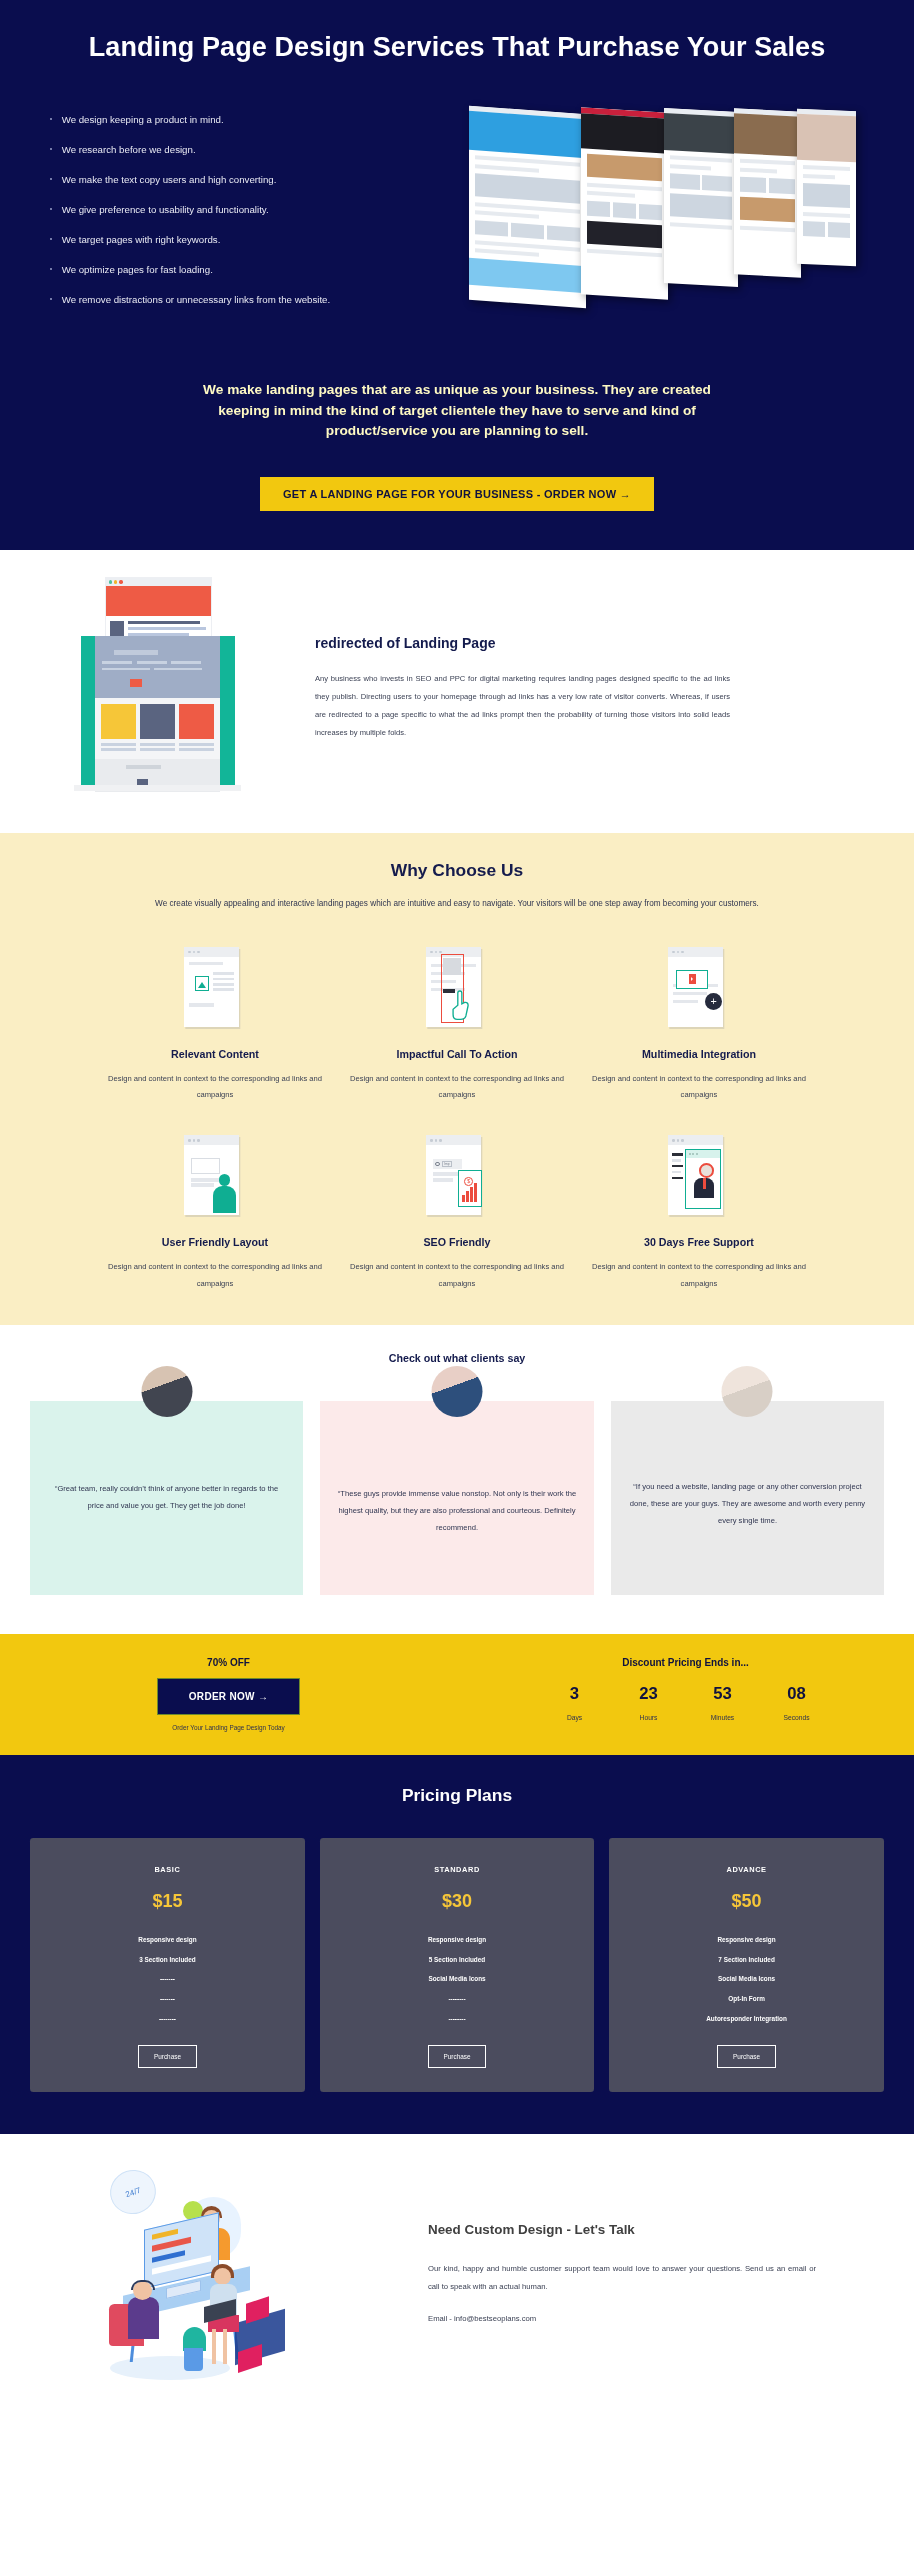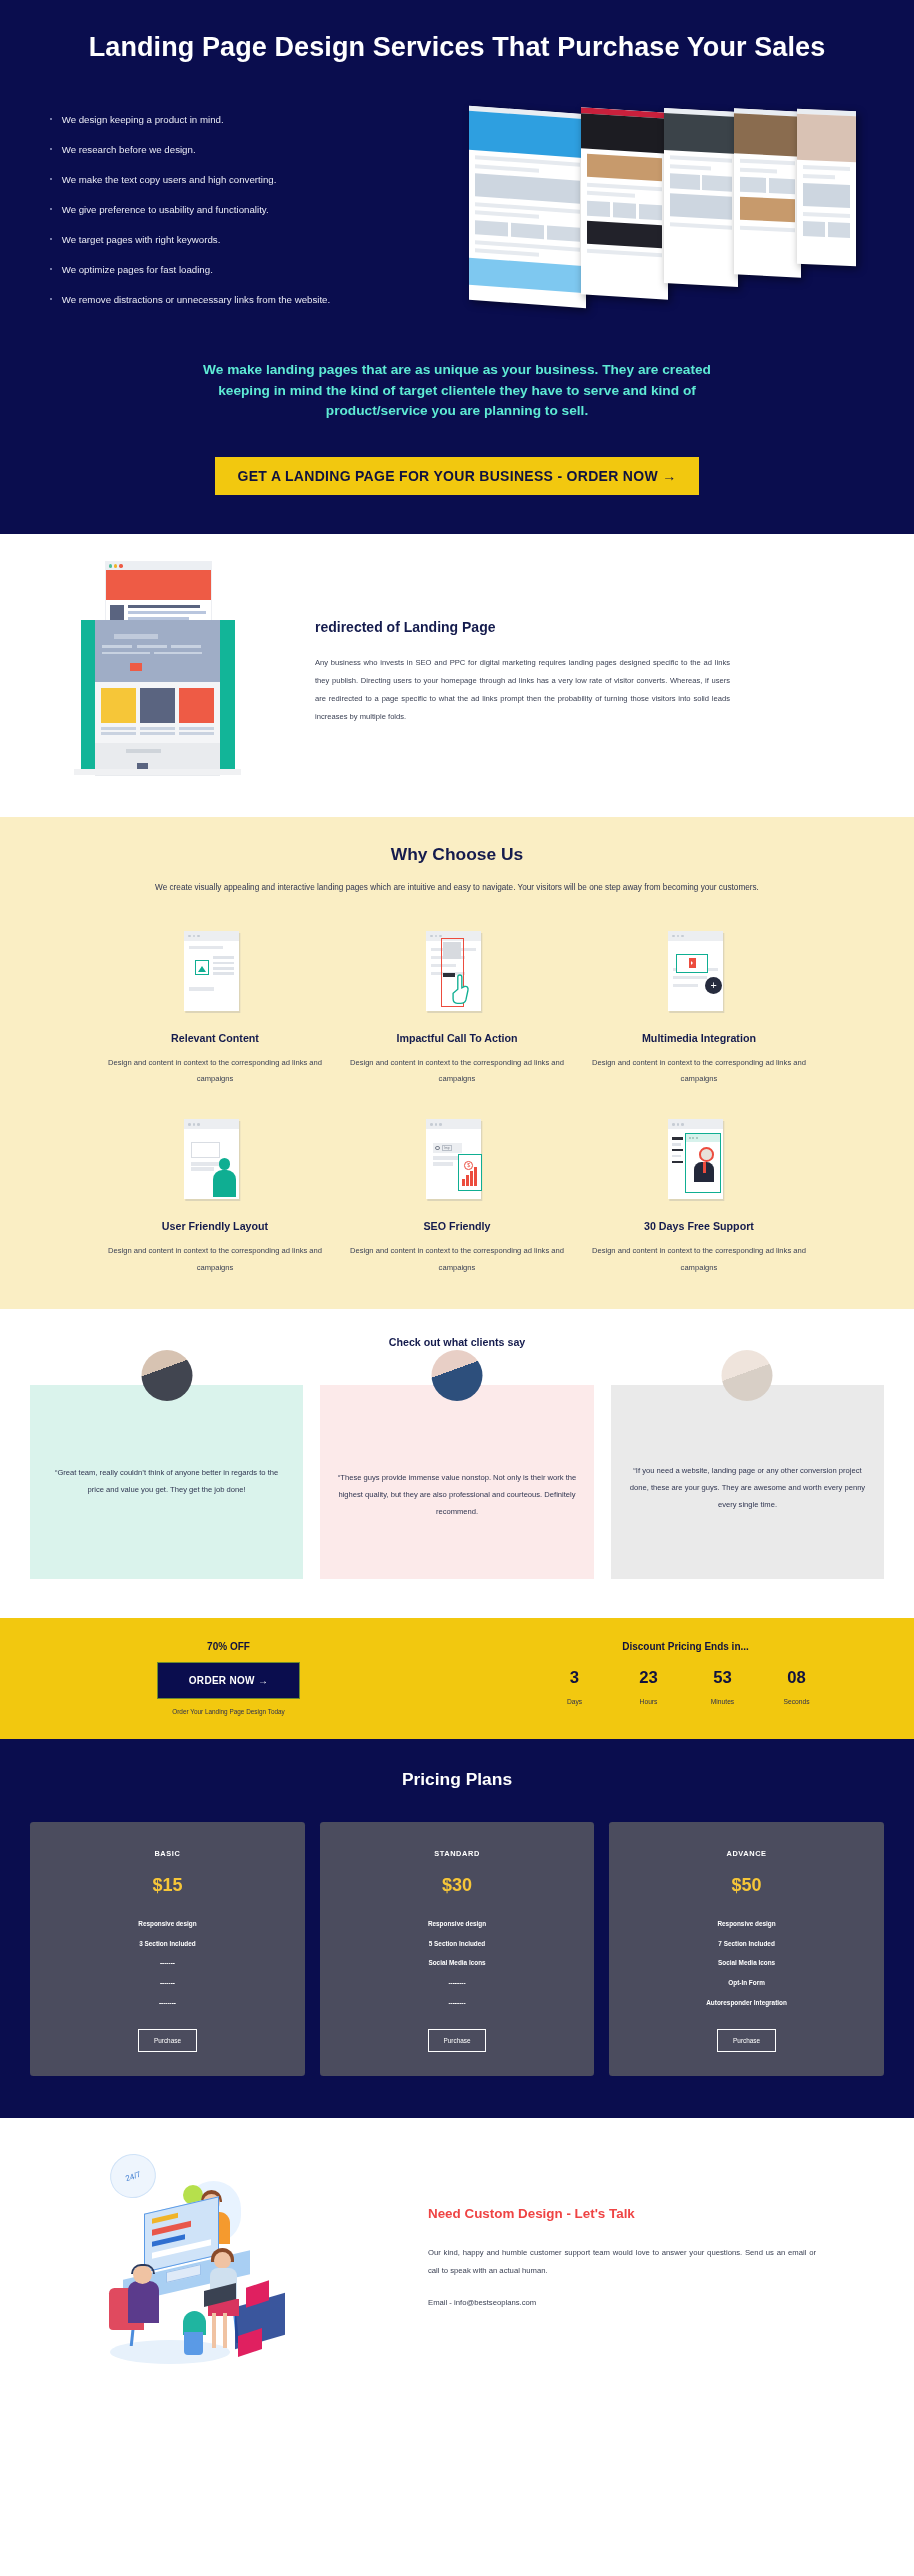--- a/index.html
+++ b/index.html
@@ -51,28 +51,28 @@
   .m-row { height:4px; background:#e6eaef; margin:4.7px 6px; }
   .m-row.s { width:55%; }
   .m-img { height:23px; background:#cdd6e0; margin:5.4px 6px; }
   .m-img.warm { background:#c79a6c; }
   .m-img.dark { background:#22222a; }
   .m-band-blue { height:27px; background:#7ec8f0; margin-top:5.4px; }
   .m-thumbs { display:flex; gap:2.7px; margin:5.4px 6px; }
   .m-thumbs div { flex:1; height:14.7px; background:#d2dae3; }
 
   .hero-sub {
-    text-align:center; color:#5eead4; font-weight:bold;
+    text-align:center; color:#fef9c3; font-weight:bold;
     font-size:13.7px; line-height:1.52;
-    max-width:562px; margin:36px auto 0;
+    max-width:562px; margin:56px auto 0;
   }
   .hero-cta-wrap { text-align:center; margin-top:35px; }
   .hero-cta {
     display:inline-block; background:#f2c80f; color:#10123f;
-    font-size:14px; font-weight:bold; letter-spacing:0.3px;
+    font-size:11px; font-weight:bold; letter-spacing:0.3px;
     padding:10.7px 23px; border:none; cursor:pointer;
     font-family:"Liberation Sans", sans-serif;
   }
 
   
   .importance { background:#ffffff; padding:27px 0 32px; display:flex; align-items:center; }
   .imp-art { width:315px; display:flex; justify-content:center; }
   .imp-mock { position:relative; width:154px; height:224px; }
   .imp-browser {
     position:absolute; left:24px; top:0; width:107px; background:#ffffff;
@@ -279,21 +279,21 @@
   .cs .lady-legs i:last-child { left:12px; }
   .cs .laptop { position:absolute; left:100px; top:137px; width:32px; height:16px; background:#3a4252; transform:skewY(-14deg); }
   .cs .stack { position:absolute; left:131px; top:150px; width:50px; height:42px; background:#1f3f8f; transform:skewY(-16deg); opacity:.88; }
   .cs .cube1 { position:absolute; left:142px; top:134px; width:23px; height:20px; background:#e02060; transform:skewY(-18deg); }
   .cs .cube2 { position:absolute; left:134px; top:182px; width:24px; height:21.4px; background:#e02060; transform:skewY(-18deg); }
   .cs .plant-pot { position:absolute; left:80px; top:182px; width:19px; height:23px; background:#5a9ae6; border-radius:0 0 4px 4px; }
   .cs .plant-leaf { position:absolute; left:79px; top:161px; width:23px; height:24px; border-radius:50% 50% 0 0; background:#1fb5a0; }
   .cs .floor { position:absolute; left:6.7px; top:190px; width:120px; height:24px; border-radius:50%; background:#e7f1fb; }
 
   .contact-text { width:428px; padding-right:40px; }
-  .contact-title { font-size:13.4px; font-weight:bold; color:#ef4444; margin-bottom:23px; }
+  .contact-title { font-size:13.4px; font-weight:bold; color:#404040; margin-bottom:23px; }
   .contact-para { font-size:7.7px; line-height:2.3; color:#3c4255; text-align:justify; margin-bottom:19px; }
   .contact-email { font-size:7.7px; color:#3c4255; }
 </style>
 </head>
 <body>
 
 <div class="page">
 
   <section class="hero">
     <h1 class="hero-title">Landing Page Design Services That Purchase Your Sales</h1>

